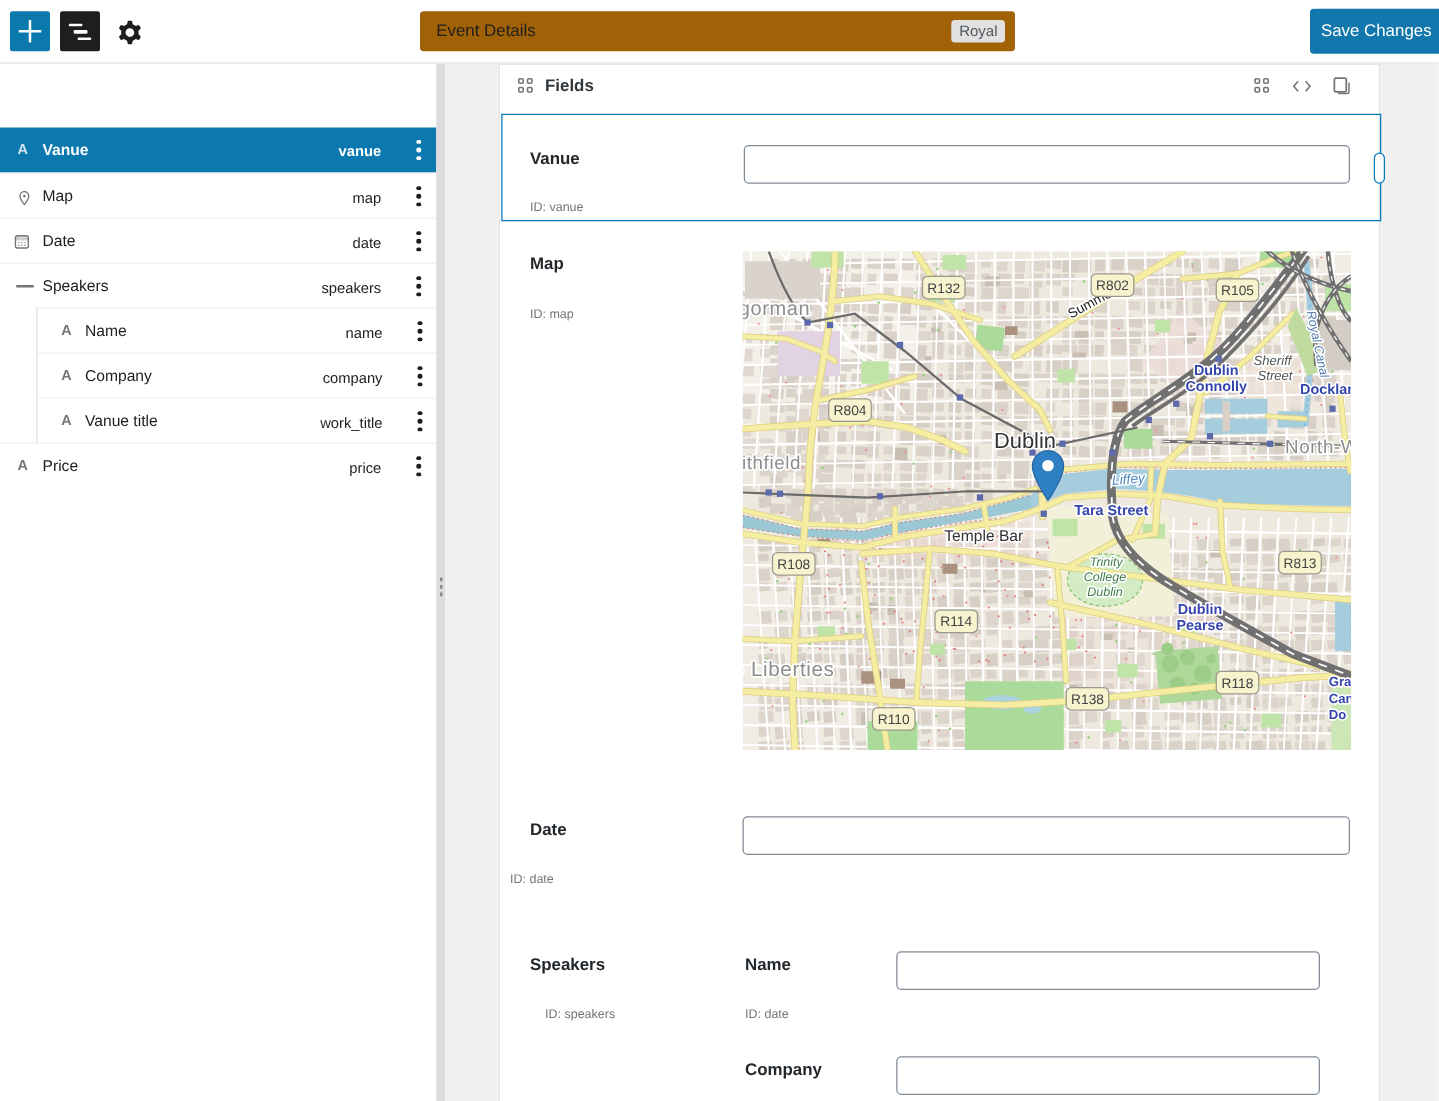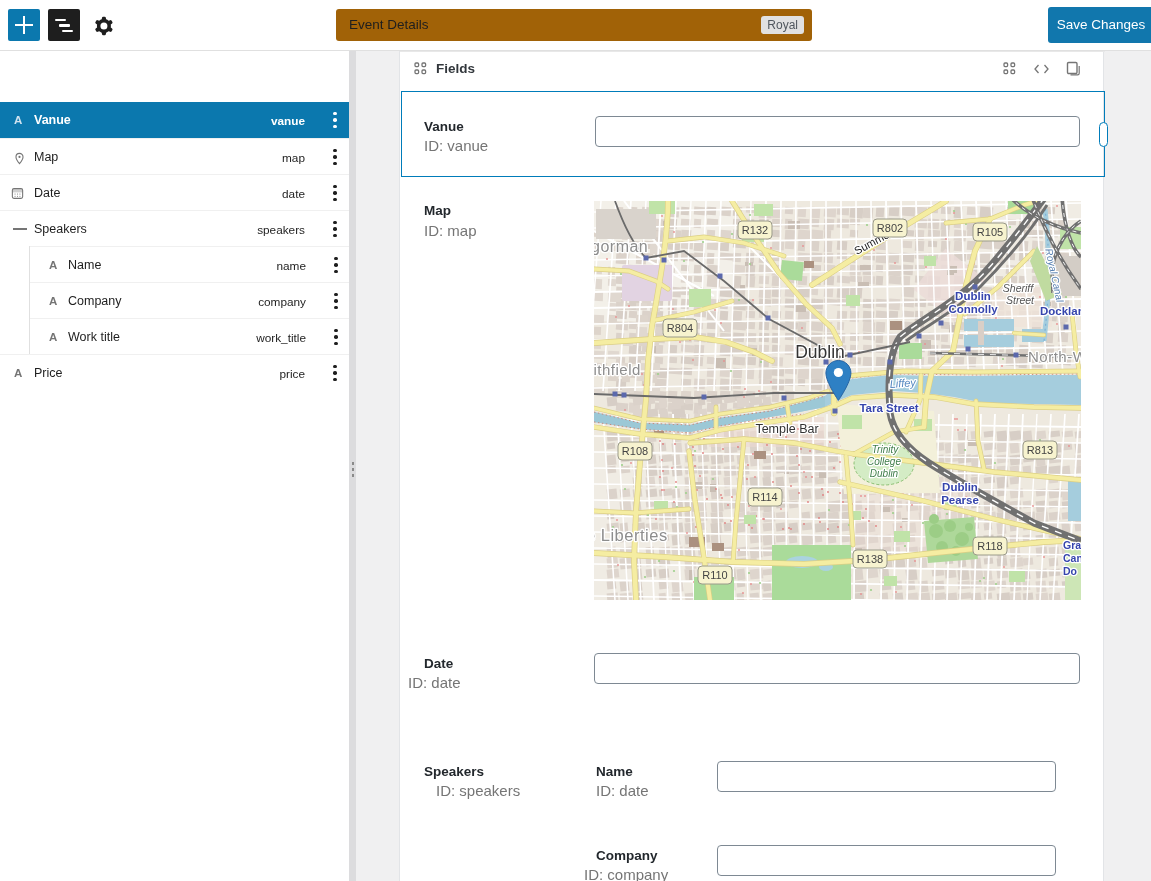--- a/index.html
+++ b/index.html
@@ -58,21 +58,21 @@
 
 
 .panel { position:absolute; left:399px; top:51px; width:705px; height:830px; background:#fff;
   border-left:1px solid #e2e4e7; border-right:1px solid #e2e4e7; z-index:10; }
 .ph { position:absolute; left:0px; top:0px; width:705px; height:34px; border-top:1px solid #e8e8e8; }
 .ph .t { position:absolute; left:36px; top:9px; font-size:13.5px; font-weight:bold; color:#32373c; }
 .selblock { position:absolute; left:0.5px; top:39.5px; width:704px; height:86px; border:1.5px solid #007cba; }
 .pill { position:absolute; width:9px; height:25px; background:#fff;
   border:1.5px solid #007cba; border-radius:5px; z-index:15; }
 .flabel { position:absolute; font-size:13.5px; font-weight:bold; color:#23282d; z-index:12; }
-.fid { position:absolute; font-size:15px; color:#757575; z-index:12; }
+.fid { position:absolute; font-size:10px; color:#757575; z-index:12;margin-top:24px; }
 .finput { position:absolute; background:#fff; border:1px solid #7e8993; border-radius:4px; z-index:12; }
 .mapwrap { z-index:12; }
 
 svg.icn { display:block; }
 </style>
 </head>
 <body>
 
 <div class="canvasbg"></div>
 
@@ -162,21 +162,21 @@
         <span class="lbl">Company</span>
           <span class="mach">company</span>
         <span class="kebab">
             <i></i>
             <i></i>
             <i></i>
           </span>
       </div>
       <div class="row nest">
         <span class="ic aic" style="top:12px">A</span>
-        <span class="lbl">Work title</span>
+        <span class="lbl">Vanue title</span>
           <span class="mach">work_title</span>
         <span class="kebab">
             <i></i>
             <i></i>
             <i></i>
           </span>
       </div>
     </div>
     <div class="row">
       <span class="ic aic" style="top:12px;left:14px">A</span>

